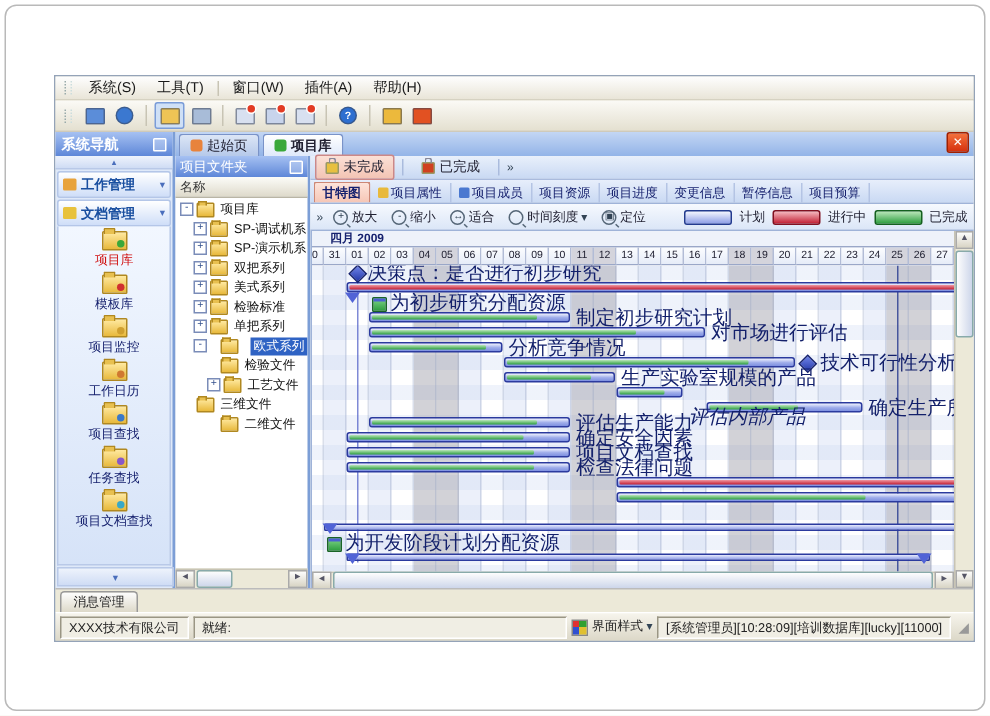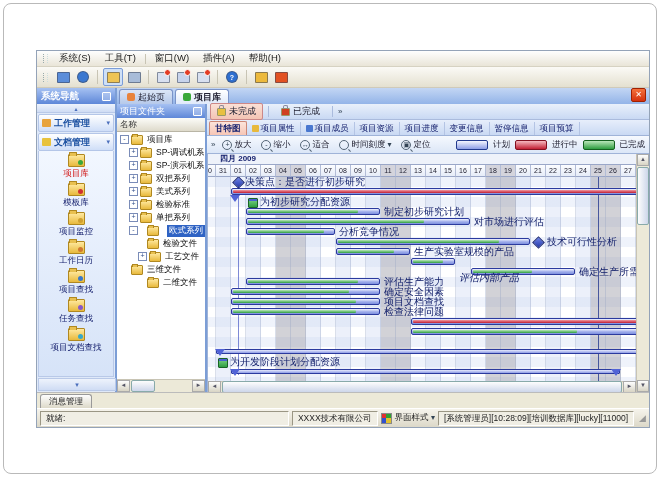--- a/index.html
+++ b/index.html
@@ -98,21 +98,21 @@
   .grows{flex:1;position:relative;overflow:hidden;
     background:repeating-linear-gradient(180deg,rgba(226,233,248,.55) 0 10px,rgba(255,255,255,0) 10px 20px);}
   .gcol{position:absolute;top:0;bottom:0;width:15px;box-sizing:border-box;border-right:1px solid rgba(150,162,195,.35);}
   .gcol.alt{background:rgba(208,217,242,.40);}
   .gcol.we{background:rgba(148,148,160,.42);}
   .bar{position:absolute;height:7px;box-sizing:border-box;border:1px solid #2b3a9e;border-radius:2px;
     background:linear-gradient(#f2f4ff,#9fadea 55%,#7e90e0);z-index:2;}
   .bar .fill{position:absolute;left:1px;top:1px;bottom:1px;border-radius:1px;background:linear-gradient(#b9e6b9,#2e9e40);}
   .bar .fill.red{background:linear-gradient(#f098a2,#c21f33);}
   .bar.thin{height:5px;border-radius:1px;background:linear-gradient(#e6eafc,#8e9ce6);}
-  .glabel{position:absolute;font-size:10px;color:#13206b;white-space:nowrap;z-index:3;line-height:10px;}
+  .glabel{position:absolute;font-size:13px;color:#13206b;white-space:nowrap;z-index:3;line-height:10px;}
   .ms{position:absolute;width:7px;height:7px;background:linear-gradient(135deg,#6f84e8,#2438a8);border:1px solid #16226e;transform:rotate(45deg);z-index:3;}
   .res{position:absolute;width:8px;height:8px;background:linear-gradient(#7ed488,#2e9e40);border:1px solid #1a6426;z-index:3;border-radius:1px;}
   .res::before{content:"";position:absolute;left:0;right:0;top:0;height:2px;background:#4a5fd0;}
   .tri{position:absolute;width:0;height:0;border-left:5px solid transparent;border-right:5px solid transparent;border-top:7px solid #5163d6;z-index:3;}
   .vline{position:absolute;width:1px;background:#3a4cc0;opacity:.65;z-index:1;}
   .today{position:absolute;top:0;bottom:0;width:1px;background:#26388e;opacity:.8;z-index:1;}
   .hscroll{height:10px;flex:none;background:#ece9d8;border-top:1px solid #c8c4b4;display:flex;align-items:center;}
   .vscroll{width:12px;flex:none;background:#ece9d8;border-left:1px solid #c8c4b4;display:flex;flex-direction:column;align-items:center;}
   .vthumb{width:10px;height:56px;background:linear-gradient(90deg,#fdfdfd,#cdd6ea);border:1px solid #8aa;border-radius:2px;margin-top:1px;}
   
@@ -565,22 +565,22 @@
           </div>
         </div>
       </div>
     </div>
 
     <div class="bottomrow">
       <span class="btab">消息管理</span>
     </div>
 
     <div class="statusbar">
+      <span class="scell">XXXX技术有限公司</span>
       <span class="scell grow">就绪:</span>
-      <span class="scell">XXXX技术有限公司</span>
       <span class="stylegrid">
           <i style="background:#e03030"></i>
           <i style="background:#30a030"></i>
           <i style="background:#3050d0"></i>
           <i style="background:#e0c030"></i>
         </span>
       <span><span>界面样式</span> <span class="chev2">▾</span></span>
       <span class="scell">[系统管理员][10:28:09][培训数据库][lucky][11000]</span>
       <span class="resize">◢</span>
     </div>

